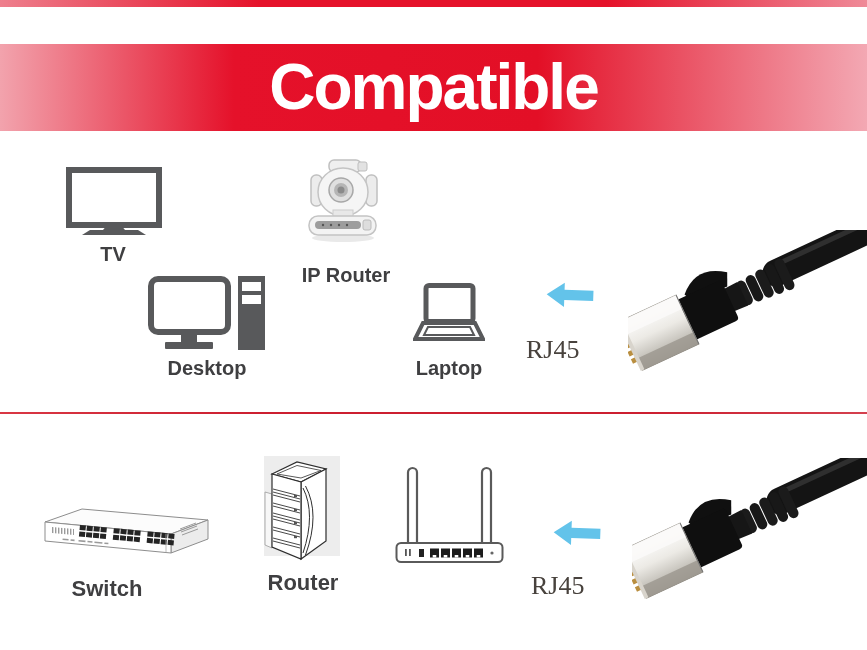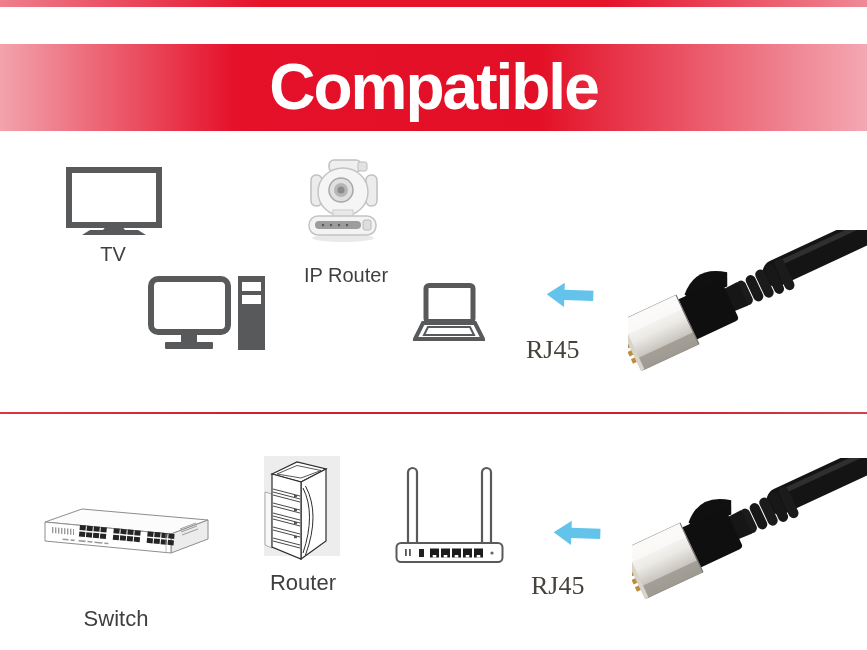--- a/index.html
+++ b/index.html
@@ -23,38 +23,38 @@
   }
   .banner-title{
     color:#ffffff;font-size:64px;font-weight:700;letter-spacing:-2px;
     line-height:1;transform:translateY(-1px);
   }
 
   .device{position:absolute;margin:0;padding:0;}
   .device svg{display:block;}
   .device-label{
     position:absolute;text-align:center;color:#3f3f41;font-size:20px;
-    font-weight:400;white-space:nowrap;
+    font-weight:700;white-space:nowrap;
   }
   .label-lg{font-size:22px;}
 
   .tv-box{left:66px;top:167px;width:96px;height:72px;}
   .tv-label{left:63px;top:243px;width:100px;}
 
   .ipcam-box{left:303px;top:158px;width:84px;height:94px;}
   .ipcam-label{left:296px;top:264px;width:100px;}
 
   .desktop-box{left:148px;top:276px;width:120px;height:80px;}
   .desktop-label{left:157px;top:357px;width:100px;}
 
   .laptop-box{left:413px;top:283px;width:72px;height:64px;}
   .laptop-label{left:399px;top:357px;width:100px;}
 
   .switch-box{left:40px;top:502px;width:170px;height:60px;}
-  .switch-label{left:66px;top:576px;width:100px;margin-top:30px;}
+  .switch-label{left:57px;top:576px;width:100px;}
 
   .server-box{left:264px;top:456px;width:76px;height:112px;}
   .server-label{left:253px;top:570px;width:100px;}
 
   .router-box{left:395px;top:462px;width:110px;height:102px;}
   .router-label{left:394px;top:576px;width:100px;}
 
   .arrow{position:absolute;width:48px;height:28px;}
   .arrow-1{left:546px;top:281px;}
   .arrow-2{left:553px;top:519px;}
@@ -122,28 +122,30 @@
   <figure class="device desktop-box">
     <svg width="120" height="80" viewBox="0 0 120 80">
       <rect x="3" y="3" width="77" height="53" rx="7" fill="#ffffff" stroke="#58595b" stroke-width="6"></rect>
       <rect x="33" y="56" width="16" height="10" fill="#58595b"></rect>
       <rect x="17" y="66" width="48" height="7" rx="1" fill="#58595b"></rect>
       <rect x="90" y="0" width="27" height="74" fill="#58595b"></rect>
       <rect x="94" y="6" width="19" height="9" fill="#ffffff"></rect>
       <rect x="94" y="19" width="19" height="9" fill="#ffffff"></rect>
     </svg>
   </figure>
+  <div class="device-label desktop-label">Desktop</div>
 
   <figure class="device laptop-box">
     <svg width="72" height="64" viewBox="0 0 72 64">
       <rect x="13" y="2.5" width="47" height="36" rx="3" fill="#ffffff" stroke="#58595b" stroke-width="5"></rect>
       <polygon points="10,40 62,40 70,56 2,56" fill="#ffffff" stroke="#58595b" stroke-width="4"></polygon>
       <polygon points="15,44 57,44 61,52 11,52" fill="none" stroke="#58595b" stroke-width="2"></polygon>
     </svg>
   </figure>
+  <div class="device-label laptop-label">Laptop</div>
 
   <div class="arrow arrow-1">
     <svg width="48" height="28" viewBox="0 0 50 30">
       <polygon points="0,15 19,2 19,9.5 50,9.5 50,20.5 19,20.5 19,28" fill="#63c3ea" transform="rotate(2 25 15)"></polygon>
     </svg>
   </div>
   <div class="rj45 rj45-1">RJ45</div>
 
   <div class="cable cable-1">
     <svg width="250" height="170" viewBox="0 0 250 170">

